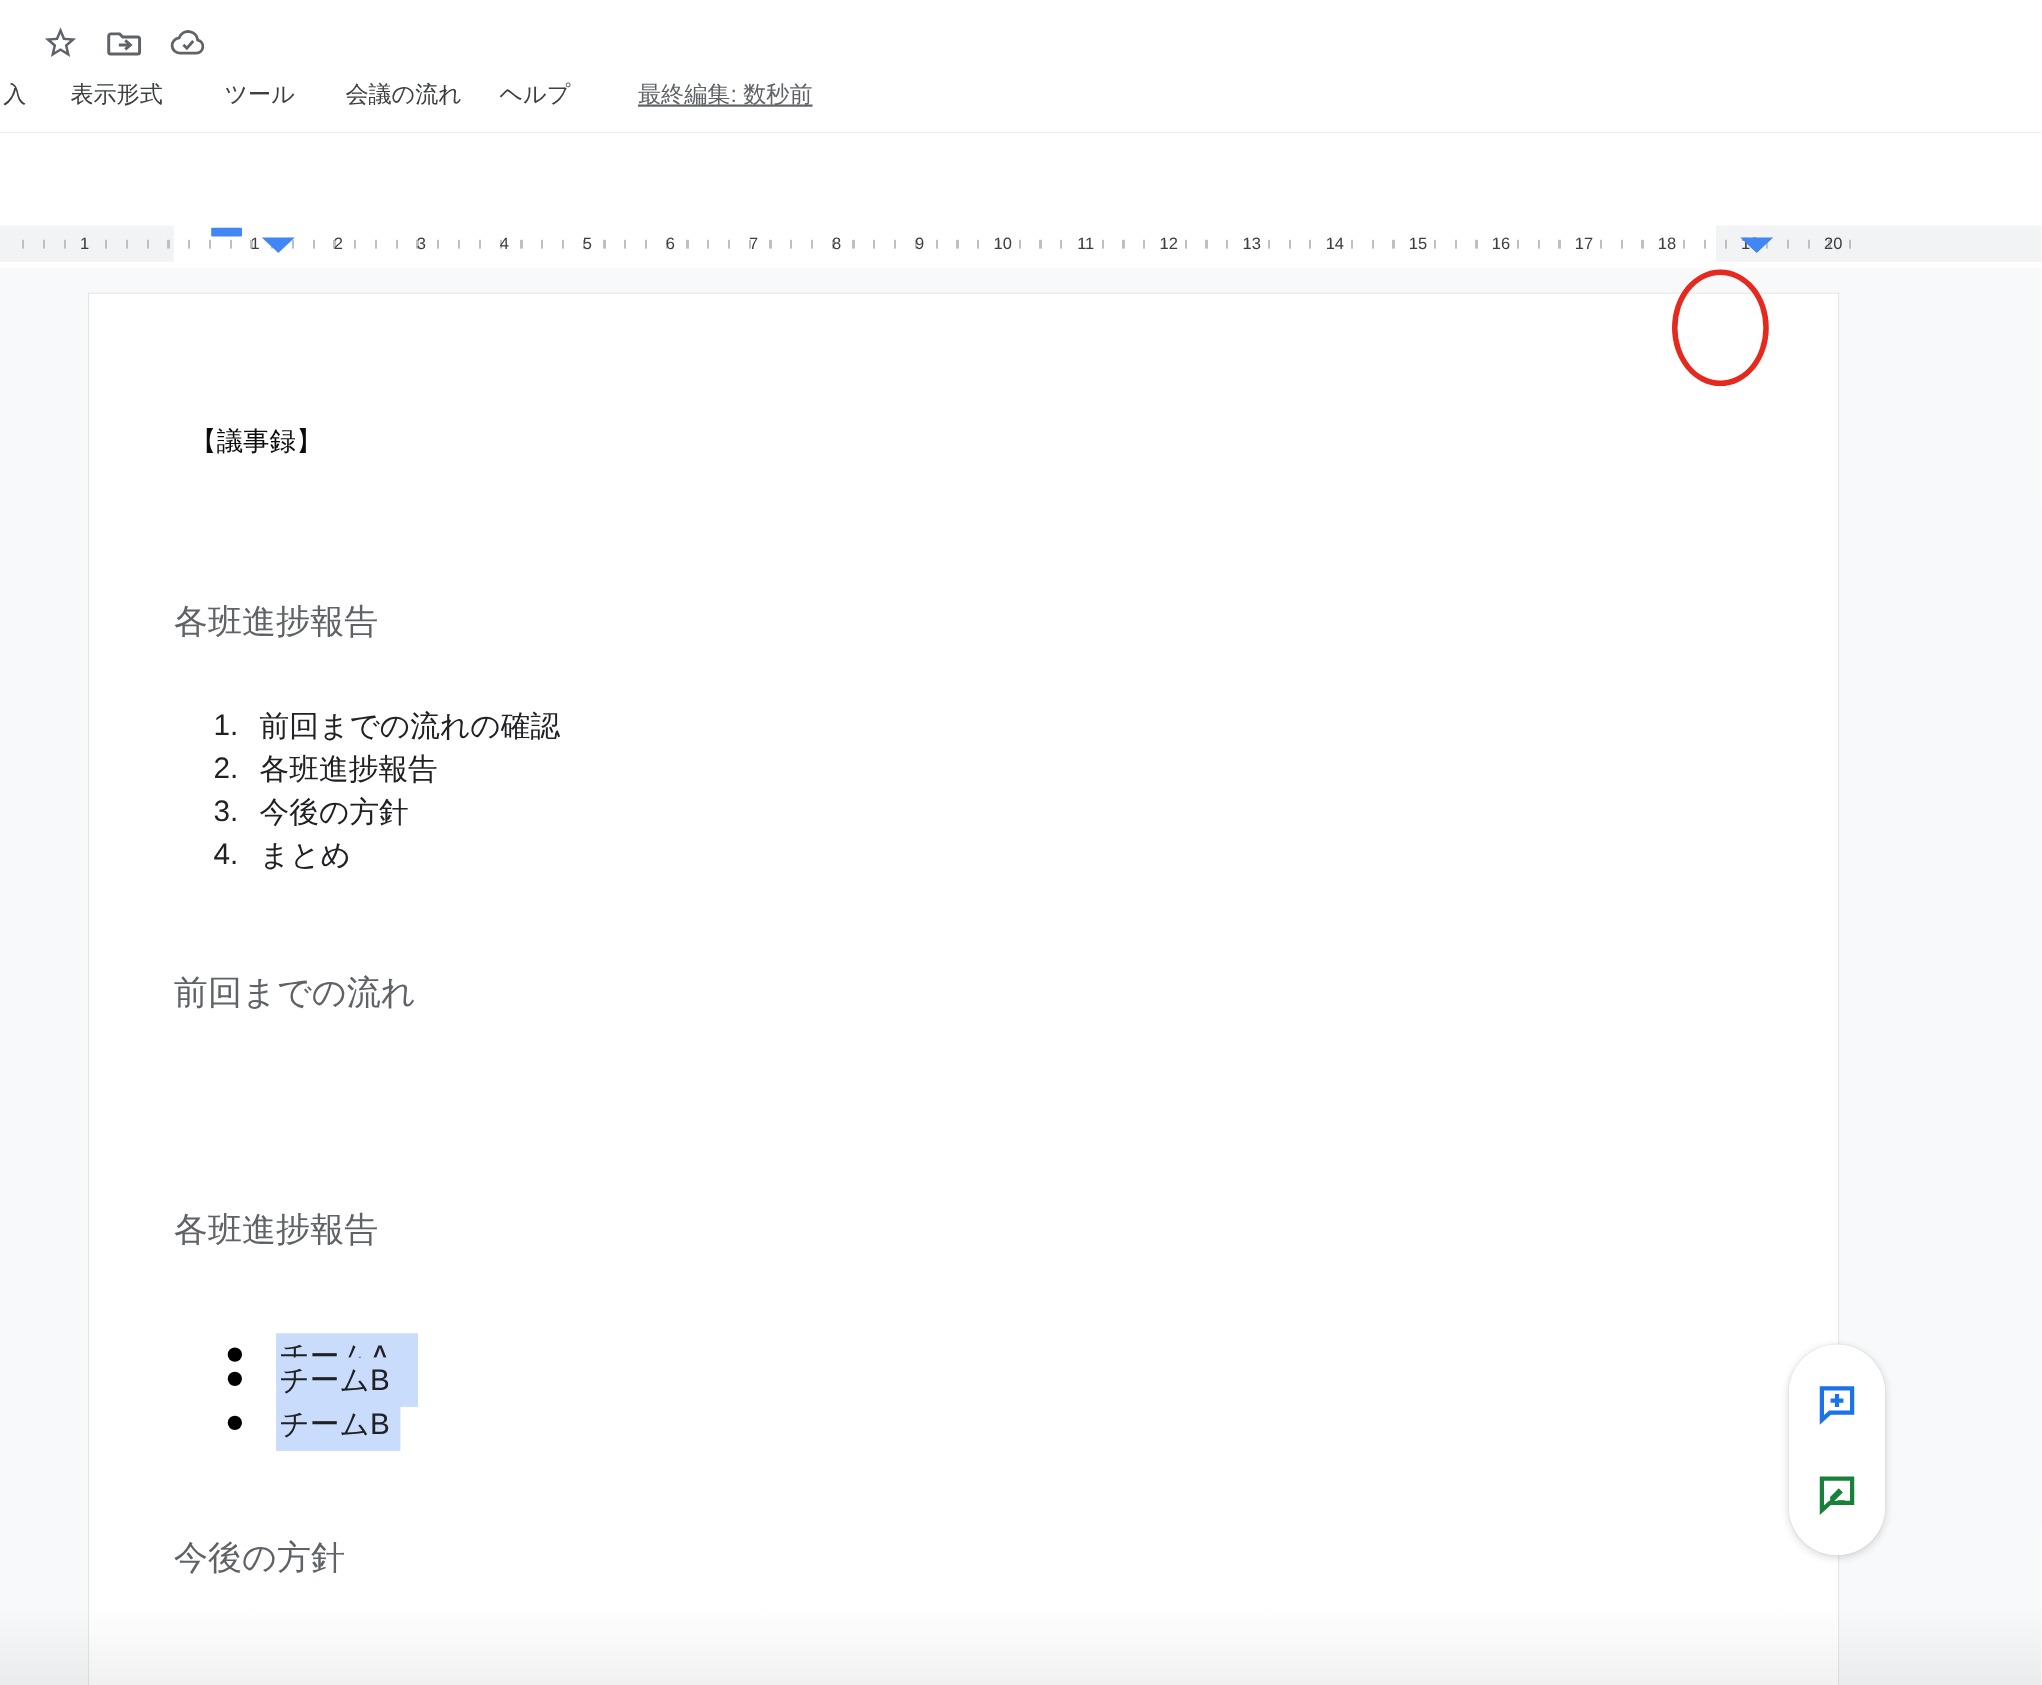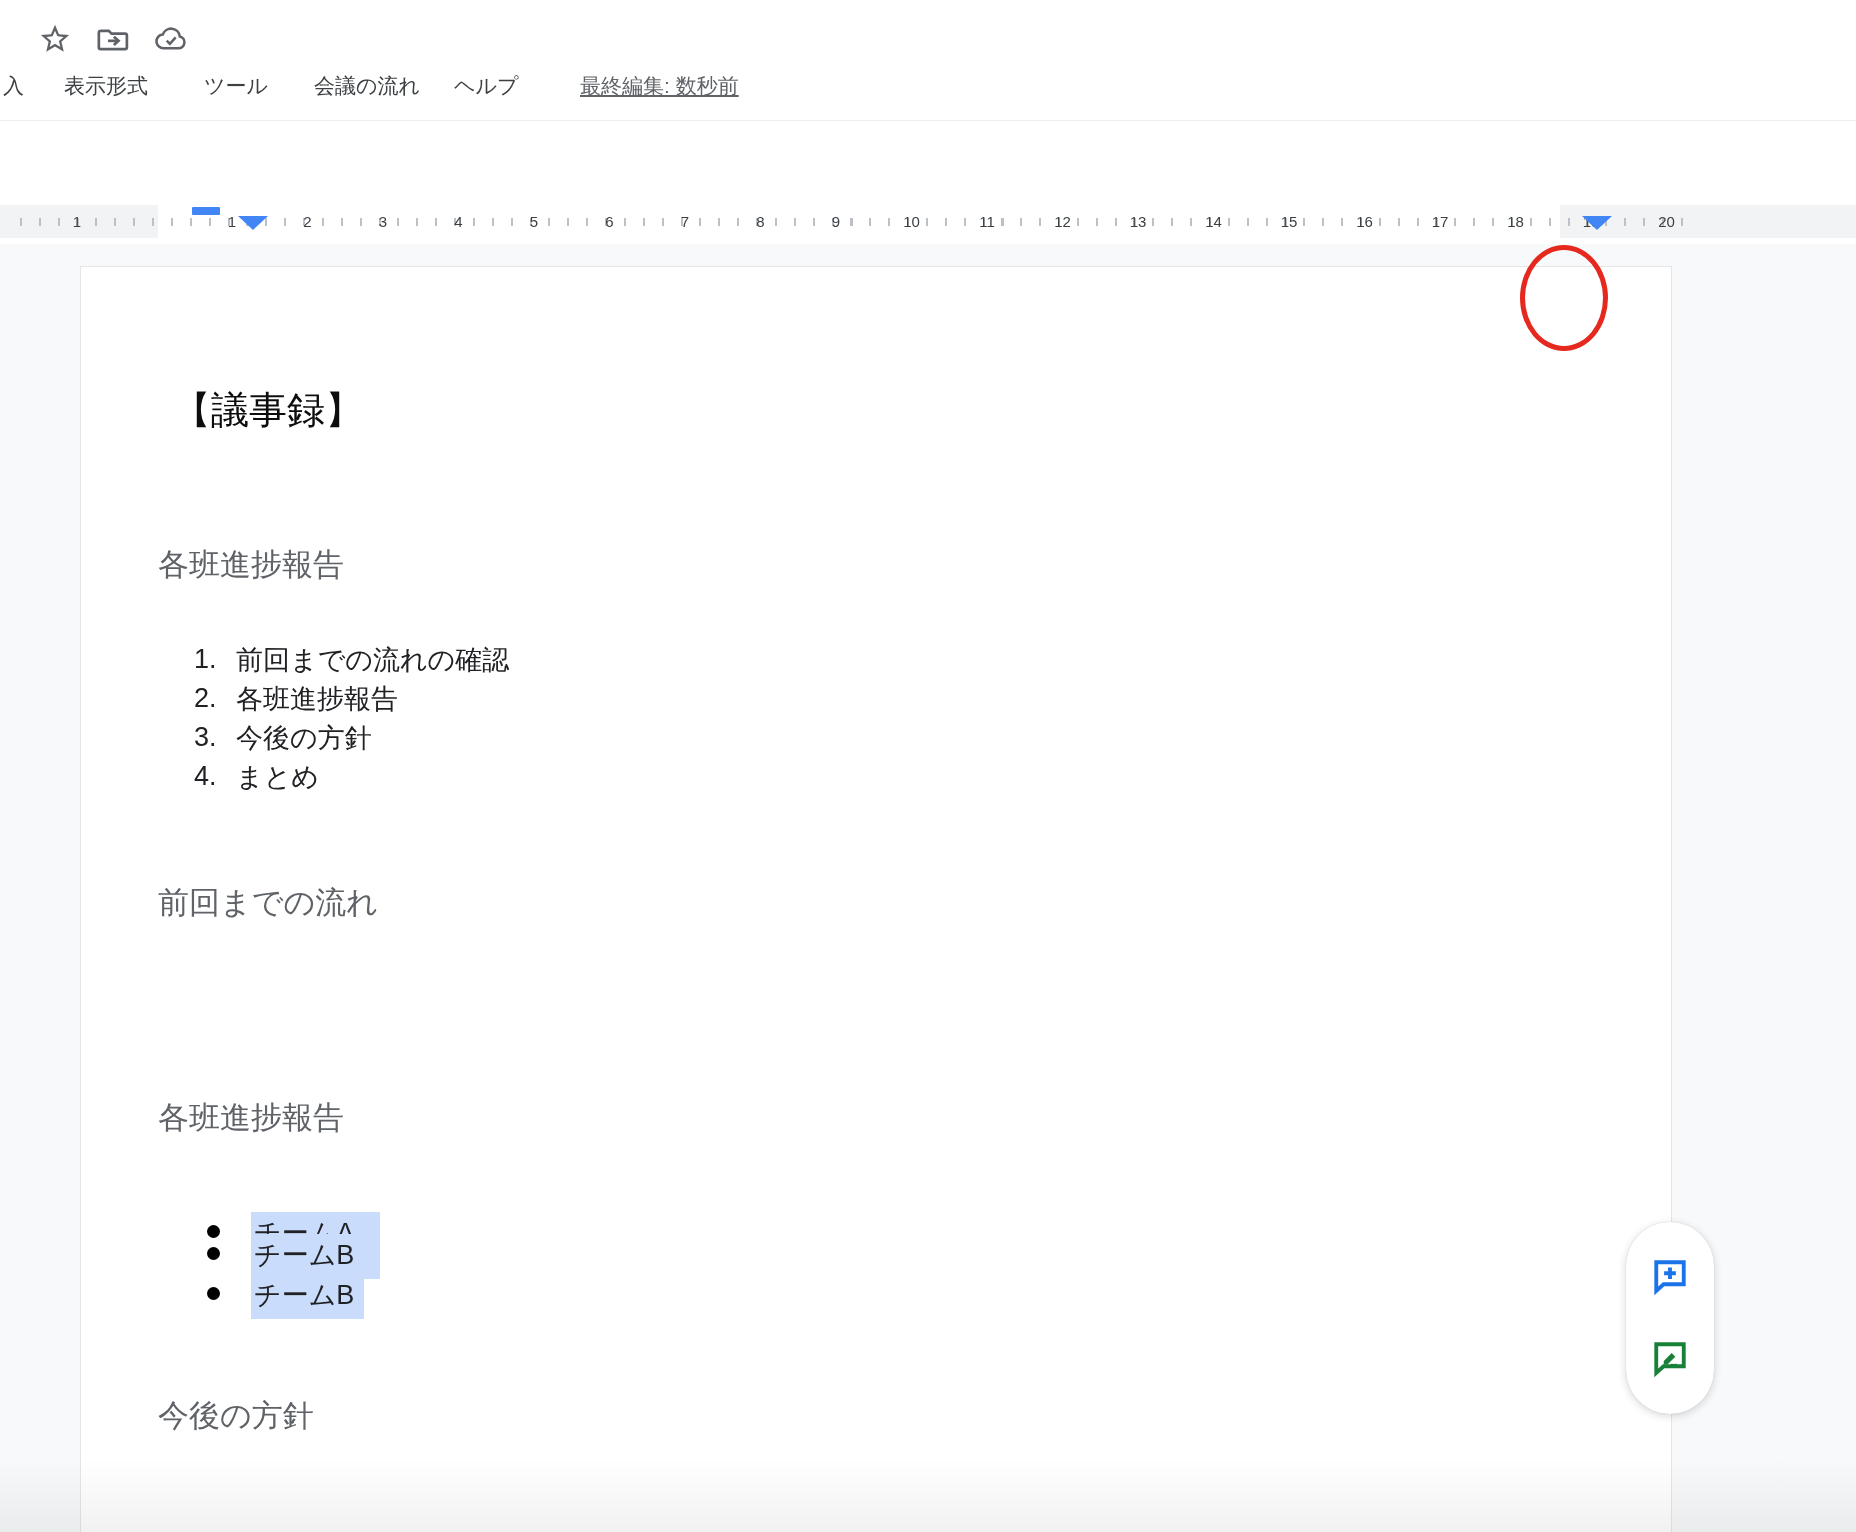--- a/index.html
+++ b/index.html
@@ -61,21 +61,21 @@
     color:var(--ruler-num);transform:translateX(-50%);background:transparent;padding:0 3px;}
   #first-line-marker{position:absolute;left:192px;top:2px;width:28px;height:8px;
     background:var(--marker);border-radius:1px;}
   .ind-tri{position:absolute;top:11px;width:0;height:0;border-left:15px solid transparent;
     border-right:15px solid transparent;border-top:14px solid var(--marker);}
 
   
   #content{position:absolute;left:0;top:244px;width:1856px;height:1288px;background:var(--surround);}
   #page{position:absolute;left:80px;top:22px;width:1592px;height:1600px;background:#fff;
     border:1px solid #e4e6e8;border-bottom:none;}
-  .doc-title{position:absolute;left:92px;top:118px;font-size:38px;font-weight:500;color:#0d0d0d;}
+  .doc-title{position:absolute;left:92px;top:118px;font-size:24px;font-weight:500;color:#0d0d0d;}
   .h2{position:absolute;font-size:31px;color:var(--heading);font-weight:400;}
   #numlist{position:absolute;left:113px;top:373px;font-size:27px;}
   #numlist .row{display:flex;height:39px;align-items:center;}
   #numlist .num{width:42px;}
   #para{position:absolute;left:77px;top:699px;font-size:27px;line-height:42px;}
   #bullist{position:absolute;left:126px;top:927px;width:500px;font-size:27px;}
   #bullist .brow{position:absolute;left:0;height:40px;width:100%;}
   #bullist .bdot{position:absolute;left:0;top:13px;width:13px;height:13px;border-radius:50%;
     background:#000;}
   #bullist .sel{position:absolute;left:44px;top:0;background:var(--selection);

